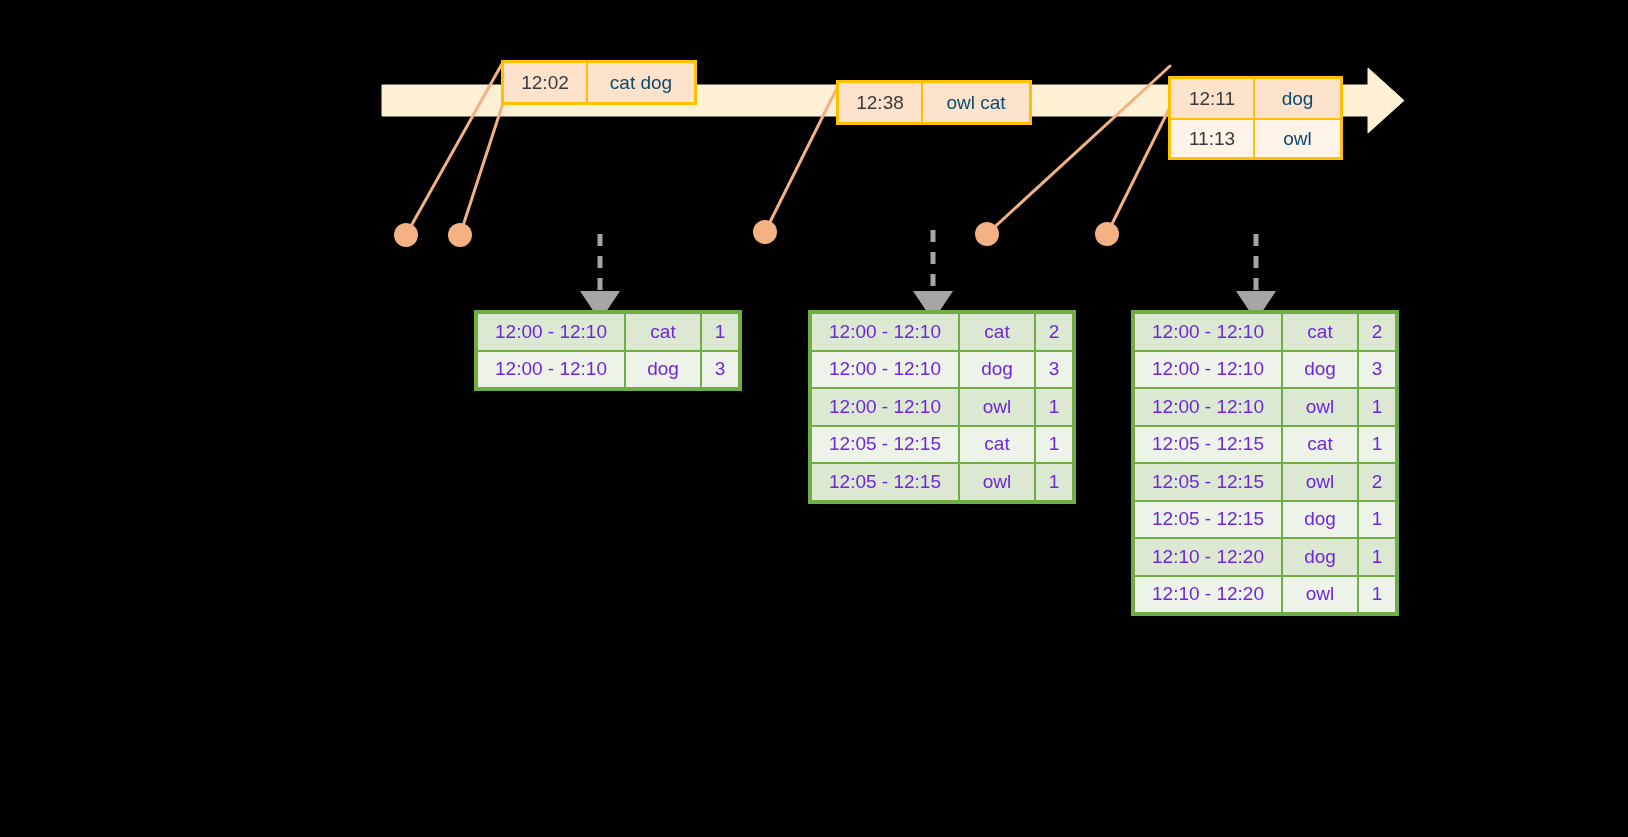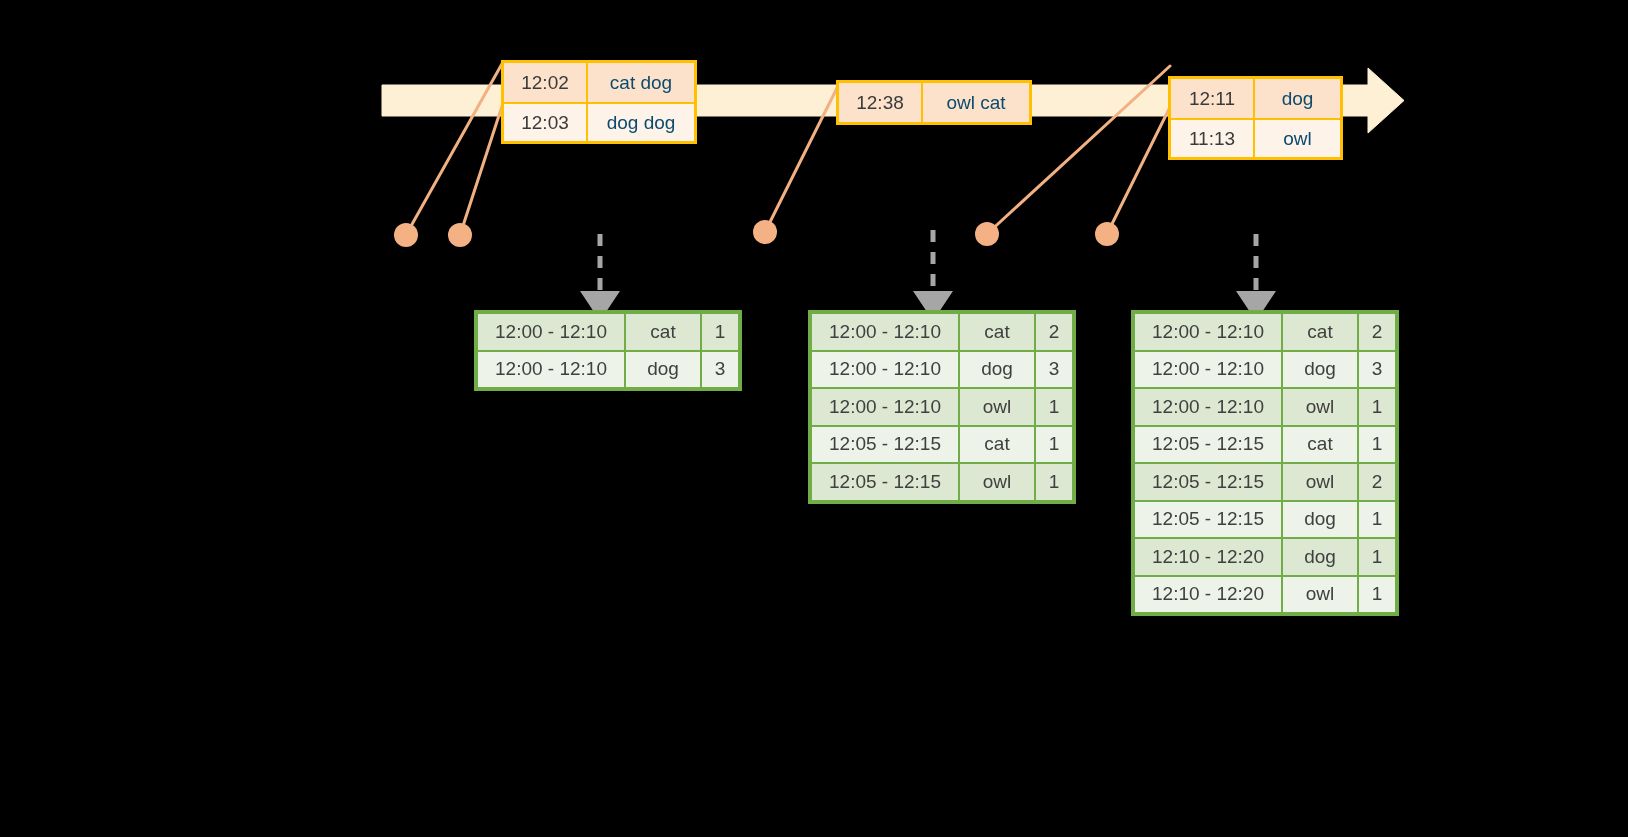--- a/index.html
+++ b/index.html
@@ -71,21 +71,21 @@
     display: flex;
     height: 37.5px;
     box-sizing: border-box;
   }
   .rt-cell {
     box-sizing: border-box;
     display: flex;
     align-items: center;
     justify-content: center;
     font-size: 19px;
-    color: #404040;
+    color: #6d28d9;
     border: 1.5px solid #70AD47;
   }
   .rt-row.shade .rt-cell { background: #DCE8D2; }
   .rt-row.plain .rt-cell { background: #EDF3E8; }
   .rt-cell.window { width: 148px; }
   .rt-cell.word   { width: 76px; }
   .rt-cell.count  { width: 38px; }
 </style>
 </head>
 <body>
@@ -123,24 +123,20 @@
         <line x1="1256" y1="234" x2="1256" y2="306" stroke="#A6A6A6" stroke-width="5" stroke-dasharray="12 10" marker-end="url(#grayhead)"></line>
       </g>
   </svg>
 
   <div id="events-layer">
       <div class="event-box" style="left: 501px; top: 60px; width: 196px;">
         <div class="event-row shade">
           <div class="event-cell-time cell">12:02</div>
           <div class="event-cell-words cell">cat dog</div>
         </div>
-        <div class="event-row plain">
-          <div class="event-cell-time cell">12:03</div>
-          <div class="event-cell-words cell">dog dog</div>
-        </div>
       </div>
       <div class="event-box" style="left: 836px; top: 80px; width: 196px;">
         <div class="event-row shade">
           <div class="event-cell-time cell">12:38</div>
           <div class="event-cell-words cell">owl cat</div>
         </div>
       </div>
       <div class="event-box" style="left: 1168px; top: 60px; width: 175px; margin-top: 16px;">
         <div class="event-row shade">
           <div class="event-cell-time cell">12:11</div>

